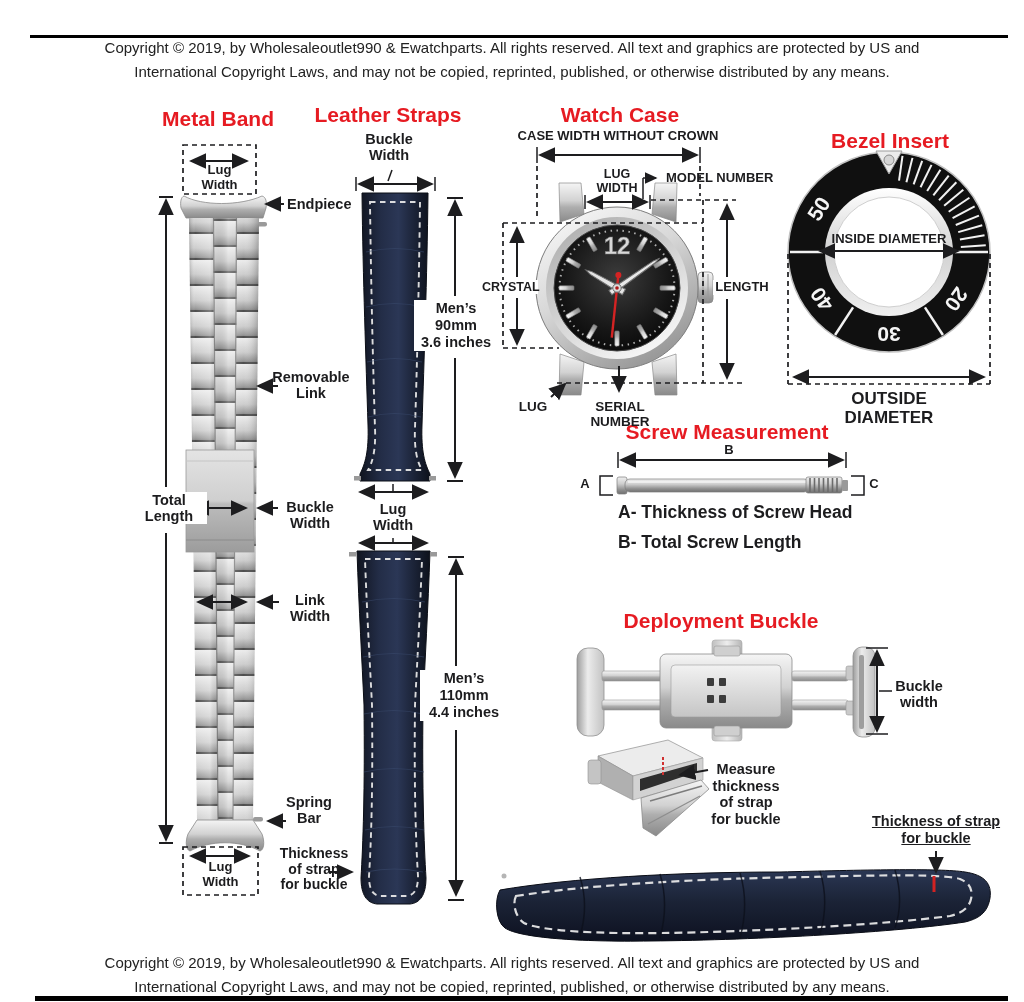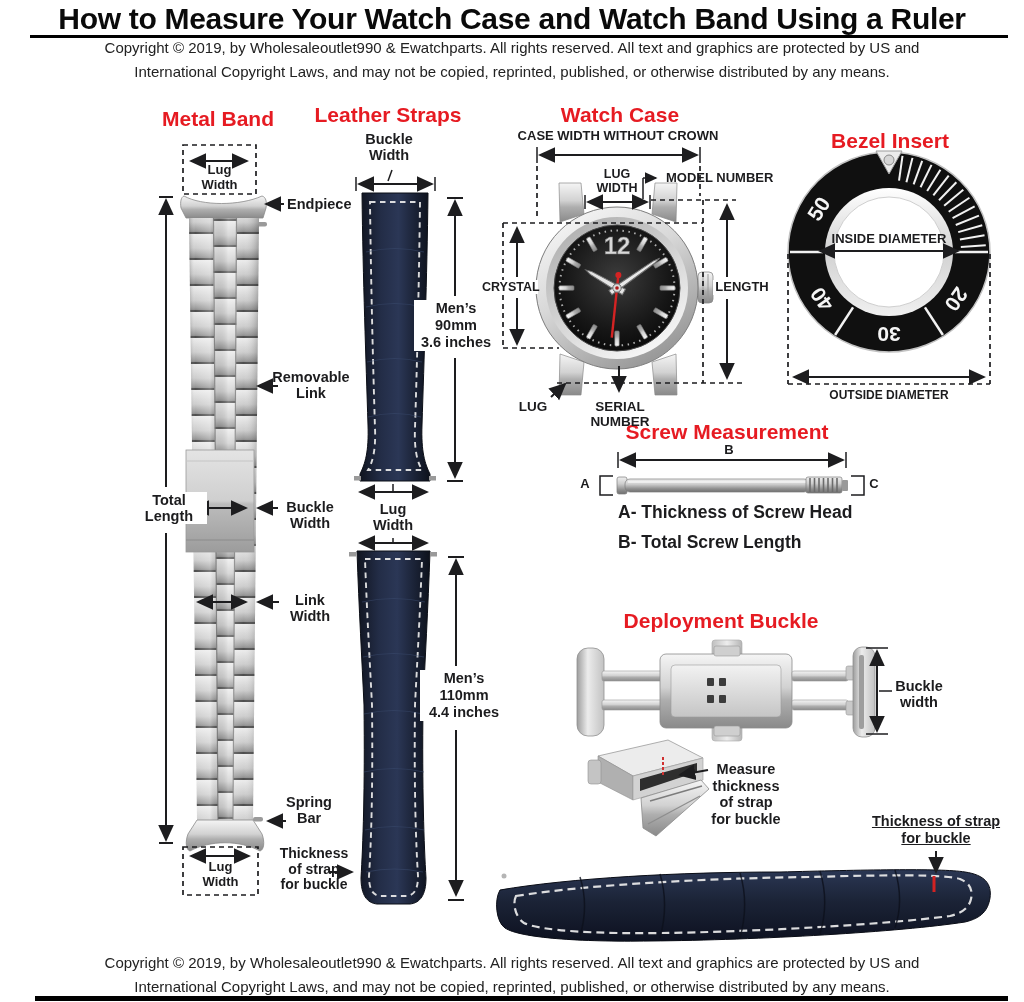--- a/index.html
+++ b/index.html
@@ -465,21 +465,20 @@
     <path d="M660,874 C666,894 666,916 660,938" class="croc2"></path>
     <path d="M740,873 C746,893 746,916 740,938" class="croc2"></path>
     <path d="M820,871 C826,891 826,914 820,934" class="croc2"></path>
     <path d="M895,870 C901,890 901,910 895,928" class="croc2"></path>
     <circle cx="504" cy="876" r="2.5" fill="#b5b5b5" data-name="strap-pin"></circle>
     <line x1="934" y1="876" x2="934" y2="892" stroke="#d22222" stroke-width="3" data-name="strap-thickness-red-mark"></line>
   </g>
   <line x1="936" y1="851" x2="936" y2="872" class="ln" marker-end="url(#ah)" data-name="thickness-down-arrow"></line>
 </svg>
 
-<div class="abs ttl" data-name="page-title">How to Measure Your Watch Case and Watch Band Using a Ruler</div>
 <div class="abs rule" data-name="title-underline"></div>
 <div class="abs cpy" style="top:39px;" data-name="copyright-top-line1">Copyright  © 2019, by Wholesaleoutlet990 &amp; Ewatchparts. All rights reserved. All text and graphics are protected by US and</div>
 <div class="abs cpy" style="top:63px;" data-name="copyright-top-line2">International Copyright Laws, and may not be copied, reprinted, published, or otherwise distributed by any  means.</div>
 
 <div class="h" style="left:148px;top:108px;width:140px;" data-name="metal-band-heading">Metal Band</div>
 <div class="h" style="left:308px;top:104px;width:160px;" data-name="leather-straps-heading">Leather Straps</div>
 <div class="h" style="left:550px;top:104px;width:140px;" data-name="watch-case-heading">Watch Case</div>
 <div class="h" style="left:818px;top:130px;width:144px;" data-name="bezel-insert-heading">Bezel Insert</div>
 <div class="h" style="left:625px;top:421px;width:204px;" data-name="screw-measurement-heading">Screw Measurement</div>
 <div class="h" style="left:609px;top:610px;width:224px;" data-name="deployment-buckle-heading">Deployment Buckle</div>
@@ -543,21 +542,21 @@
   <div>LUG</div>
   <div>WIDTH</div>
 </div>
 <div class="lb left" style="left:666px;top:171px;width:120px;font-size:13px;" data-name="model-number-label">MODEL NUMBER</div>
 <div class="lb wbg" style="left:482px;top:280px;width:56px;font-size:12.5px;" data-name="crystal-label">CRYSTAL</div>
 <div class="lb wbg" style="left:713px;top:280px;width:58px;font-size:13px;" data-name="length-label">LENGTH</div>
 <div class="lb" style="left:512px;top:399px;width:42px;font-size:13.5px;" data-name="lug-label">LUG</div>
 <div class="lb" style="left:568px;top:399px;width:104px;font-size:13.5px;" data-name="serial-number-label">SERIAL NUMBER</div>
 
 <div class="lb" style="left:822px;top:232px;width:134px;font-size:13px;" data-name="inside-diameter-label">INSIDE DIAMETER</div>
-<div class="lb" style="left:817px;top:389px;width:144px;font-size:12px;" data-name="outside-diameter-label">OUTSIDE DIAMETER</div>
+<div class="lb" style="left:817px;top:389px;width:144px;font-size:17px;" data-name="outside-diameter-label">OUTSIDE DIAMETER</div>
 
 <div class="lb" style="left:721px;top:443px;width:16px;font-size:13px;" data-name="screw-b-label">B</div>
 <div class="lb" style="left:577px;top:477px;width:16px;font-size:13px;" data-name="screw-a-label">A</div>
 <div class="lb" style="left:866px;top:477px;width:16px;font-size:13px;" data-name="screw-c-label">C</div>
 <div class="lb left" style="left:618px;top:503px;width:280px;font-size:17.5px;" data-name="screw-line-a">A- Thickness of Screw Head</div>
 <div class="lb left" style="left:618px;top:533px;width:280px;font-size:17.5px;" data-name="screw-line-b">B- Total Screw Length</div>
 
 <div class="lb" style="left:890px;top:678px;width:58px;" data-name="deployment-buckle-width-label">
   <div>Buckle</div>
   <div>width</div>

